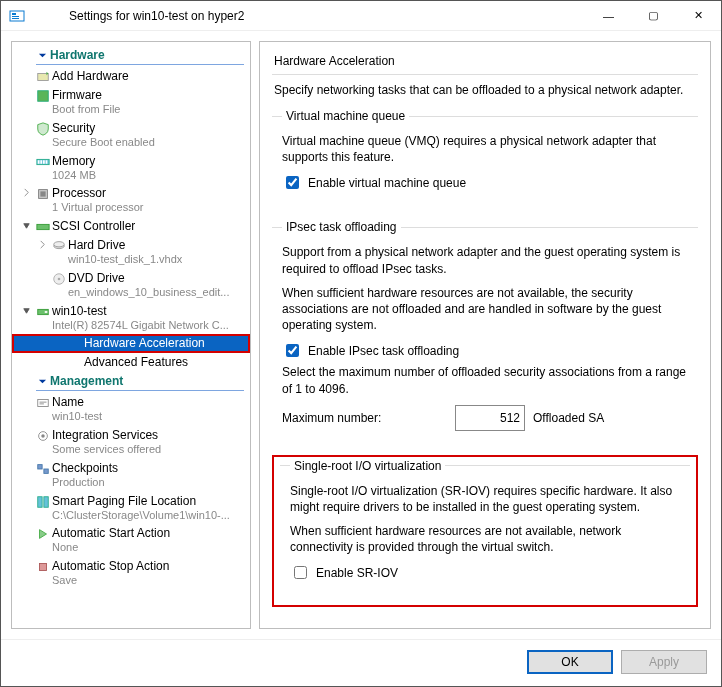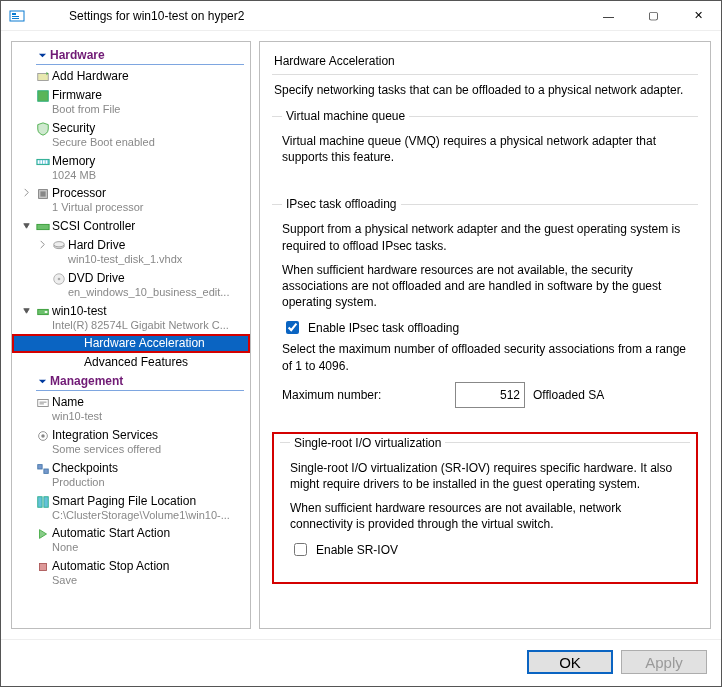--- a/index.html
+++ b/index.html
@@ -50,21 +50,21 @@
     border: 1px solid #bdbdbd;
     background: #fff;
     padding: 8px 12px;
     overflow-y: auto;
   }
   
   .nav-group-header {
     display:flex;
     align-items:center;
     background:#fff;
-    color:#701a75;
+    color:#0f766e;
     font-weight:bold;
     border-bottom:1px solid #7ea6e0;
     margin: 0 6px 2px 24px;
     padding: 2px 16px;
   }
   .nav-group-header .chev { width:16px; display:flex; justify-content:center; margin-left:-18px;}
   .chev svg { width:9px; height:9px; fill:#003a9e; }
   .nav-item {
     display:flex;
     align-items: flex-start;
@@ -108,21 +108,21 @@
     gap:8px;
     padding: 10px 14px 12px 0;
     border-top: 1px solid #eee;
   }
   .btn {
     min-width: 86px;
     height: 24px;
     border: 1px solid #adadad;
     background: #e1e1e1;
     font-family: inherit;
-    font-size: 15px;
+    font-size: 12px;
   }
   .btn.primary { border:2px solid #0a64c2; background:#e1e1e1;}
   .btn.disabled { color:#9a9a9a; }
 </style>
 </head>
 <body>
 
 <div class="titlebar">
   <span class="title-icon">
     <svg viewBox="0 0 16 16">
@@ -355,20 +355,24 @@
 
   </div>
 
   <div class="detail">
     <div class="pane-title">Hardware Acceleration</div>
     <p class="intro">Specify networking tasks that can be offloaded to a physical network adapter.</p>
 
     <fieldset>
       <legend>Virtual machine queue</legend>
       <p>Virtual machine queue (VMQ) requires a physical network adapter that supports this feature.</p>
+      <label class="cb-row">
+        <input type="checkbox" checked="" style="">
+        <span>Enable virtual machine queue</span>
+      </label>
     </fieldset>
 
     <fieldset>
       <legend>IPsec task offloading</legend>
       <p>Support from a physical network adapter and the guest operating system is required to offload IPsec tasks.</p>
       <p>When sufficient hardware resources are not available, the security associations are not offloaded and are handled in software by the guest operating system.</p>
       <label class="cb-row">
         <input type="checkbox" checked="" style="">
         <span>Enable IPsec task offloading</span>
       </label>

